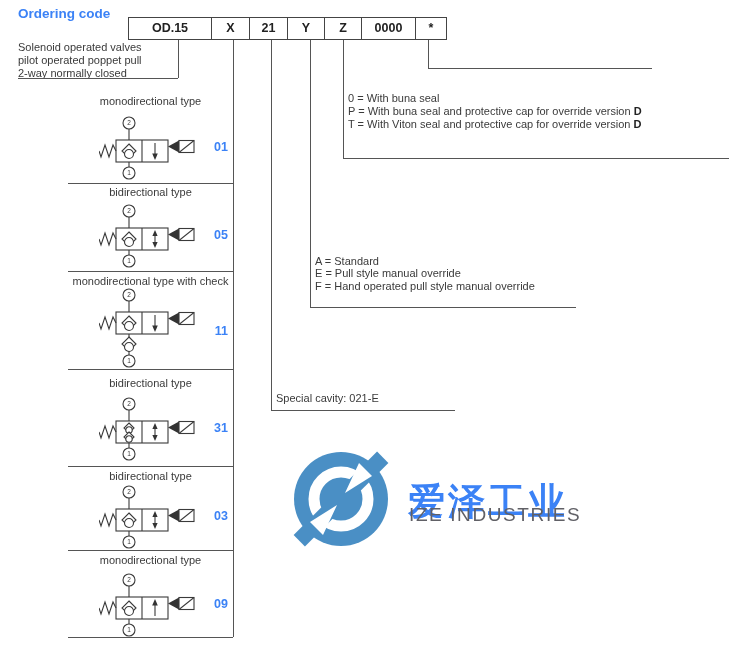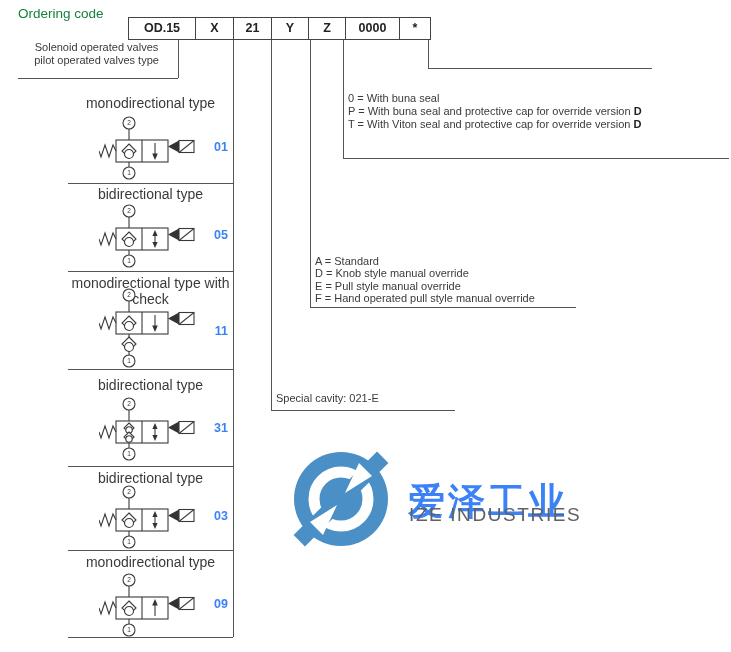--- a/index.html
+++ b/index.html
@@ -1,32 +1,32 @@
 <!DOCTYPE html>
 <html><head>
 <meta charset="utf-8">
 <style>
   html,body{margin:0;padding:0;background:#fff;}
   .page{
     position:relative;width:731px;height:652px;background:#ffffff;overflow:hidden;
     font-family:"Liberation Sans",sans-serif;color:#3a3a3a;
   }
-  .title{position:absolute;left:18px;top:6px;font-size:13.5px;font-weight:normal;color:#15803d;text-align:center;}
+  .title{position:absolute;left:18px;top:6px;font-size:13.5px;font-weight:bold;color:#3b82f6;text-align:center;}
   .code-row{position:absolute;left:128px;top:17px;display:flex;}
   .cbox{
     box-sizing:border-box;border:1px solid #444;border-left:none;height:23px;line-height:21px;
     text-align:center;font-weight:bold;font-size:12.5px;color:#222;background:#fff;
   }
   .cbox:first-child{border-left:1px solid #444;}
   .vline{position:absolute;width:1px;background:#555;}
   .hline{position:absolute;height:1px;background:#555;}
   .txt{position:absolute;font-size:11px;line-height:12.9px;color:#3a3a3a;white-space:nowrap;}
-  .right{text-align:center;}
+  .right{text-align:left;}
   .bold-sfx{font-weight:bold;color:#222;}
-  .vlabel{position:absolute;left:68px;width:165px;text-align:center;font-size:14px;color:#3a3a3a;}
+  .vlabel{position:absolute;left:68px;width:165px;text-align:center;font-size:11px;color:#3a3a3a;}
   .vcode{position:absolute;left:196px;width:32px;text-align:right;font-size:12.5px;font-weight:bold;color:#3b82f6;}
   .valve-svg{position:absolute;stroke:#3a3a3a;stroke-width:1.1;fill:none;}
   .pnum{stroke:none;fill:#3a3a3a;font-size:6.5px;font-family:"Liberation Sans",sans-serif;}
   .logo{position:absolute;left:288px;top:448px;width:300px;height:105px;}
   .logo-cn{position:absolute;left:408px;top:462px;font-size:37px;font-weight:bold;letter-spacing:3px;color:#3b82f6;margin-top:15px;}
   .logo-en{position:absolute;left:409px;top:504px;font-size:19px;letter-spacing:1.6px;color:#606066;}
 </style>
 </head>
 <body>
 
@@ -72,54 +72,54 @@
         </g>
       <g id="d-stem-bot">
           <line x1="30" y1="46" x2="30" y2="51"></line>
         </g>
     </defs>
   </svg>
 
   <div class="title">Ordering code</div>
 
   <div class="code-row">
-    <div class="cbox" style="width:68px">OD.15</div>
+    <div class="cbox" style="width:84px">OD.15</div>
     <div class="cbox" style="width:38px">X</div>
     <div class="cbox" style="width:38px">21</div>
     <div class="cbox" style="width:37px">Y</div>
     <div class="cbox" style="width:37px">Z</div>
     <div class="cbox" style="width:54px">0000</div>
     <div class="cbox" style="width:31px">*</div>
   </div>
 
   <div class="vline" style="left:178px;top:40px;height:38px"></div>
   <div class="vline" style="left:233px;top:40px;height:597px"></div>
   <div class="vline" style="left:271px;top:40px;height:370px"></div>
   <div class="vline" style="left:310px;top:40px;height:267px"></div>
   <div class="vline" style="left:343px;top:40px;height:118px"></div>
   <div class="vline" style="left:428px;top:40px;height:28px"></div>
 
   <div class="txt right" style="left:18px;top:41px;width:157px">
     <div>Solenoid operated valves</div>
-    <div>pilot operated valves type</div>
+    <div>pilot operated poppet pull</div>
+    <div>2-way normally closed</div>
   </div>
   <div class="hline" style="left:18px;top:78px;width:160px"></div>
 
   <div class="hline" style="left:428px;top:68px;width:224px"></div>
 
   <div class="txt" style="left:348px;top:92px">
     <div><span>0 = With buna seal</span><span class="bold-sfx"></span></div>
     <div><span>P = With buna seal and protective cap for override version </span><span class="bold-sfx">D</span></div>
     <div><span>T = With Viton seal and protective cap for override version </span><span class="bold-sfx">D</span></div>
   </div>
   <div class="hline" style="left:343px;top:158px;width:386px"></div>
 
   <div class="txt" style="left:315px;top:255px;line-height:12.3px">
     <div>A = Standard</div>
-    <div>D = Knob style manual override</div>
     <div>E = Pull style manual override</div>
     <div>F = Hand operated pull style manual override</div>
   </div>
   <div class="hline" style="left:310px;top:307px;width:266px"></div>
 
   <div class="txt" style="left:276px;top:392px">Special cavity: 021-E</div>
   <div class="hline" style="left:271px;top:410px;width:184px"></div>
 
   <div class="hline" style="left:68px;top:183px;width:165px"></div>
   <div class="hline" style="left:68px;top:271px;width:165px"></div>

